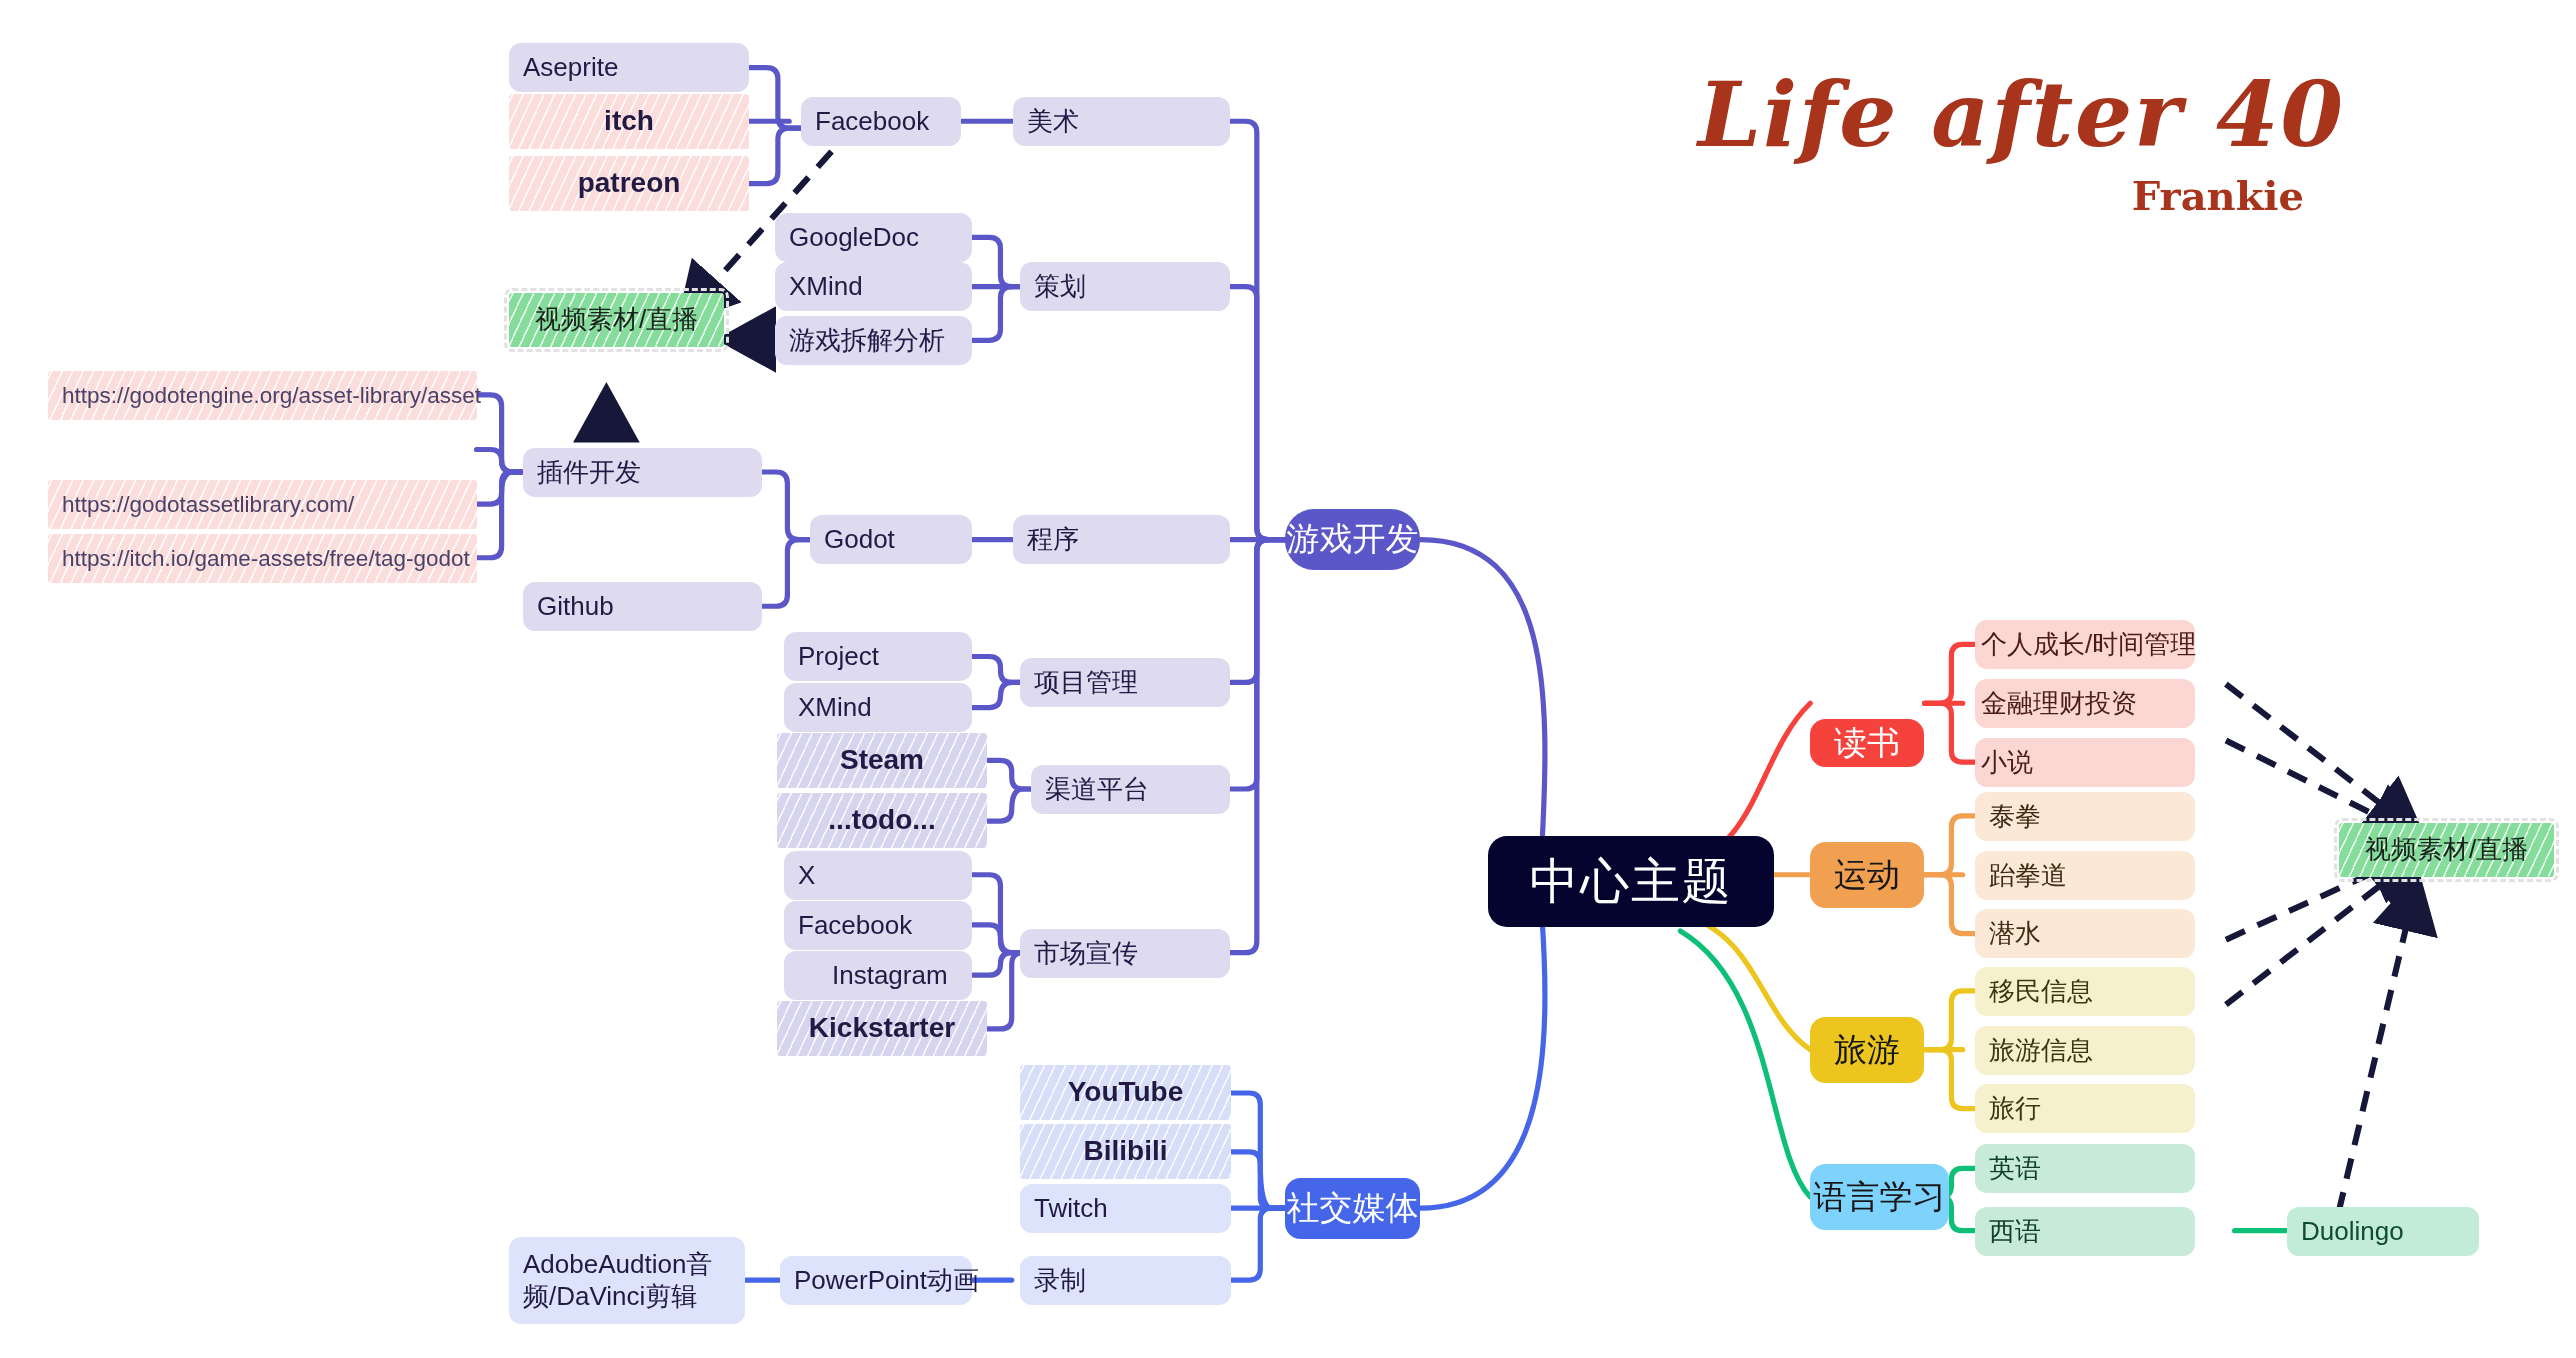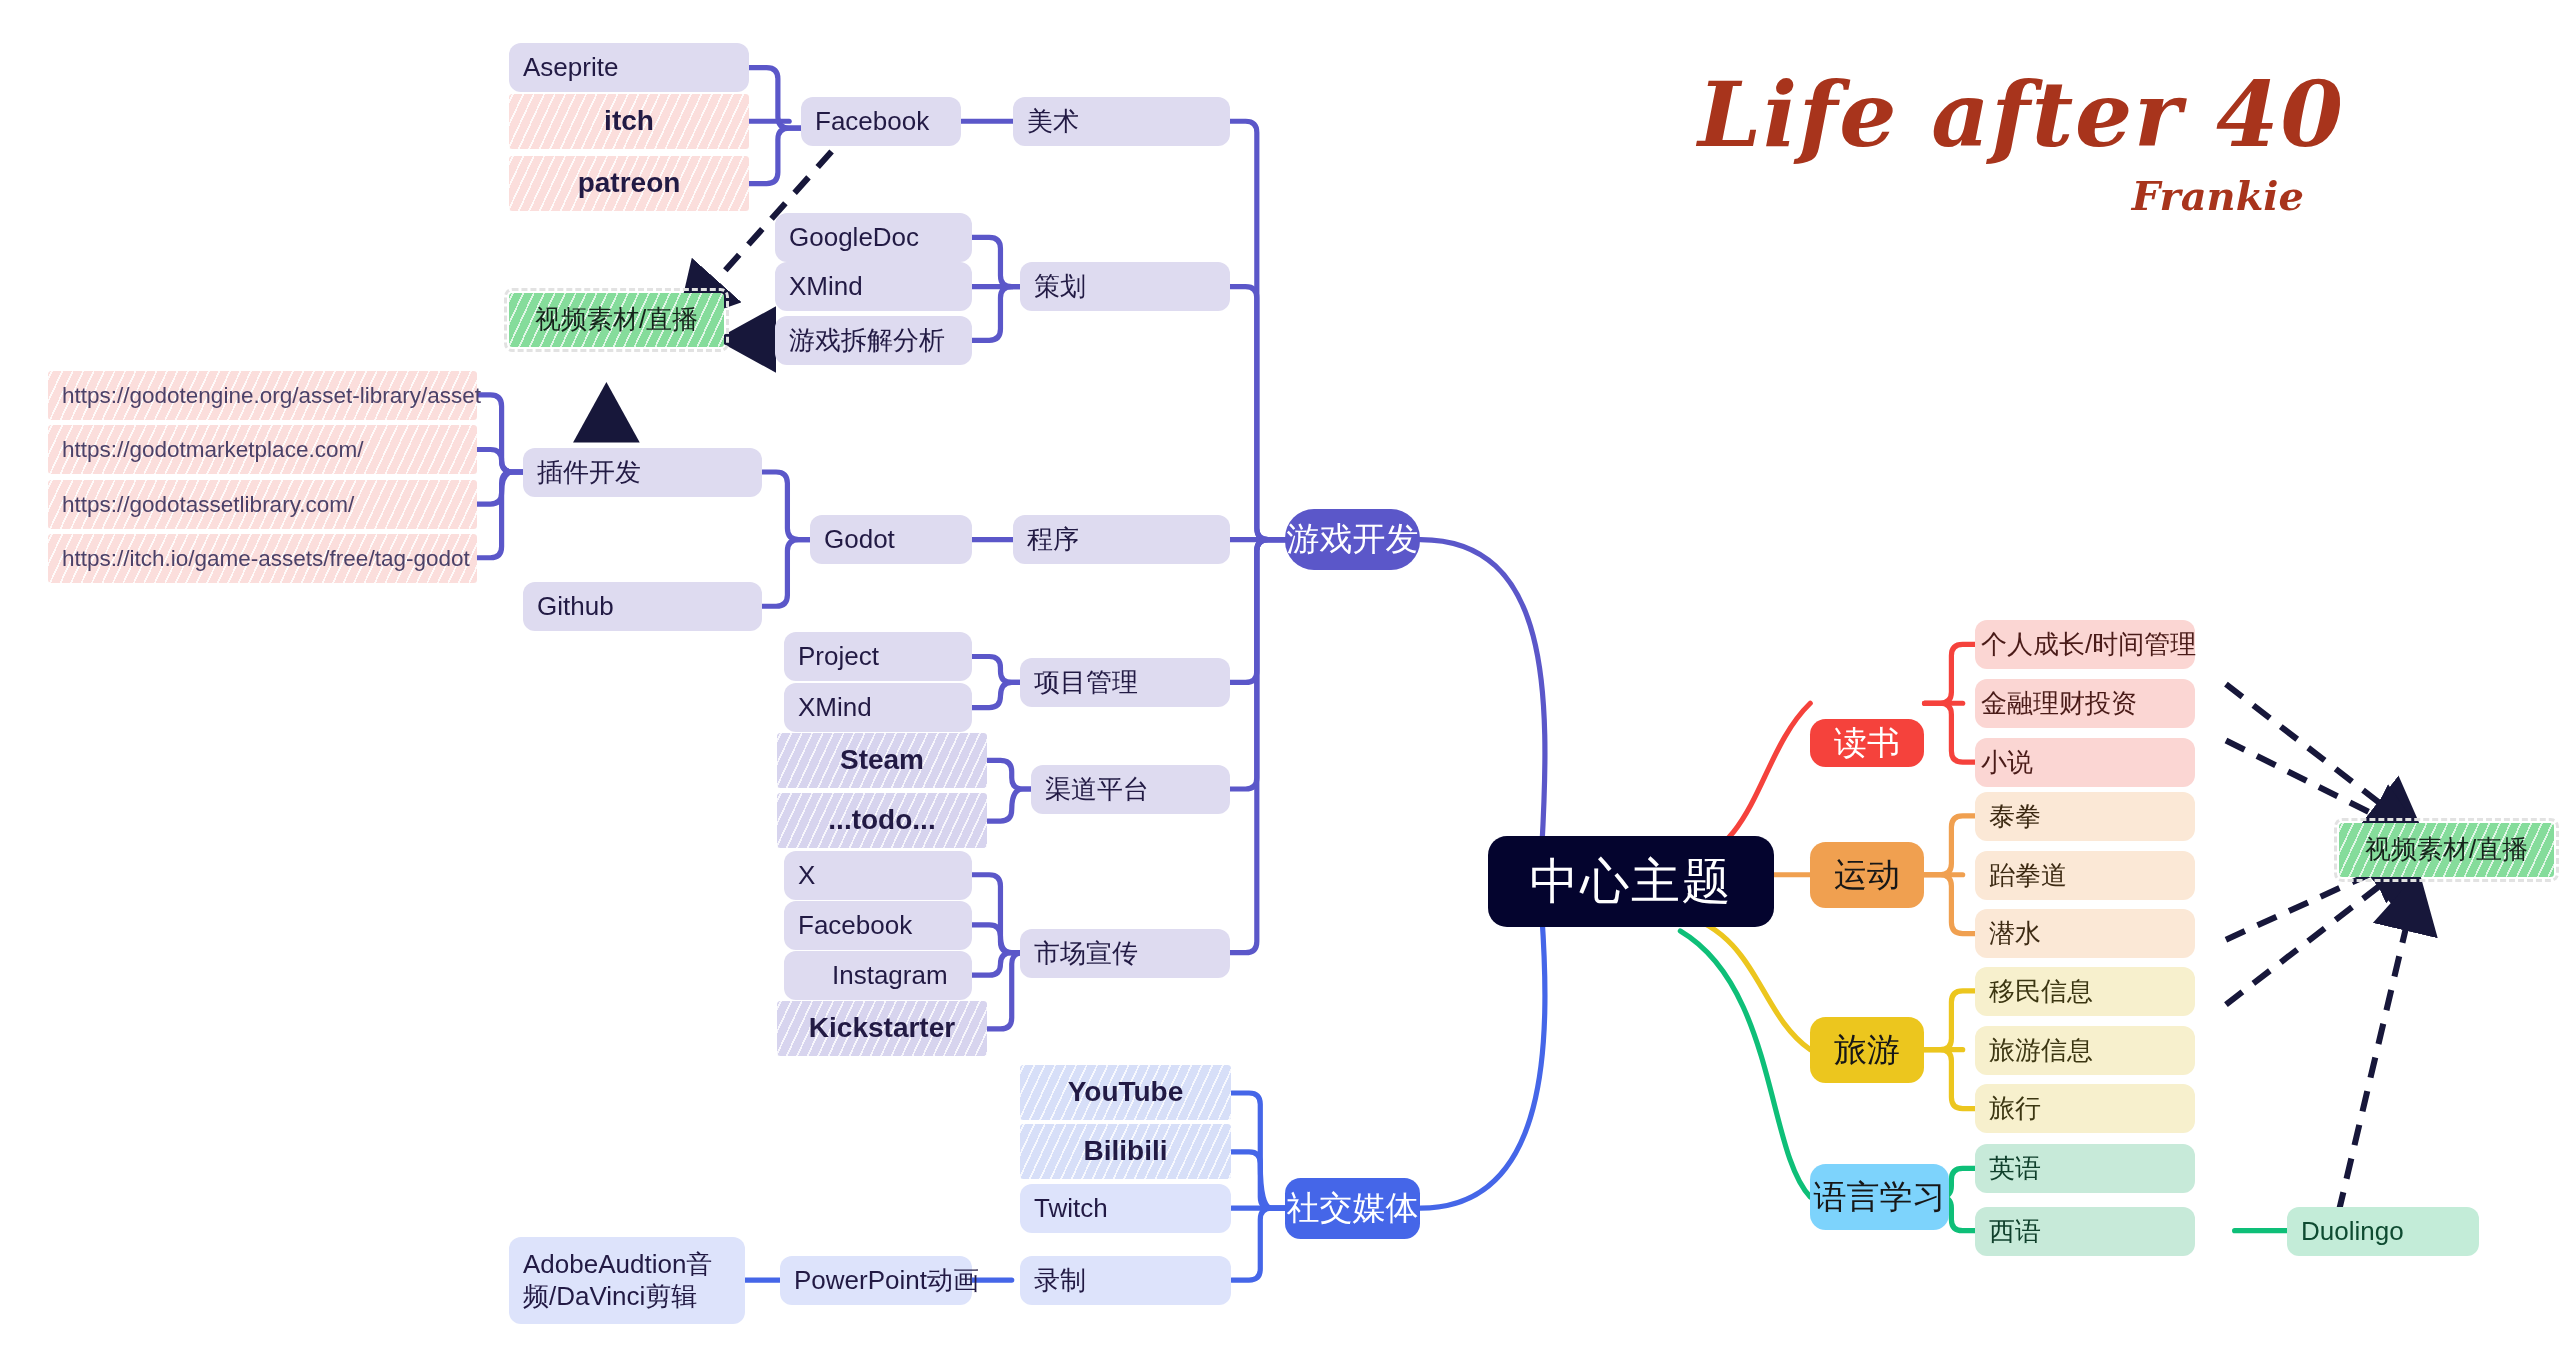--- a/index.html
+++ b/index.html
@@ -89,21 +89,21 @@
   
   .title-block{position:absolute;pointer-events:none;}
   .brand-title{
     font-family:"DejaVu Serif","Liberation Serif",serif;
     font-style:italic;font-weight:bold;
     color:#a8341c;font-size:90px;letter-spacing:1.7px;
     white-space:pre;
   }
   .brand-sign{
     font-family:"DejaVu Serif","Liberation Serif",serif;
-    font-style:italic;font-weight:bold;
+    font-weight:bold;
     color:#a8341c;font-size:40px;text-align:right;
     margin-top:5.2px;
   }
 </style>
 </head>
 <body>
 
 <div id="stage">
 
   <svg id="wires" viewBox="0 0 2974 1568">
@@ -224,21 +224,20 @@
   <div class="node lav left-align" style="left:1013px;top:97px;width:217px;height:49px;">美术</div>
 
   <div class="node lav left-align" style="left:775px;top:213px;width:197px;height:49px;">GoogleDoc</div>
   <div class="node lav left-align" style="left:775px;top:262px;width:197px;height:49px;">XMind</div>
   <div class="node lav left-align" style="left:775px;top:316px;width:197px;height:49px;">游戏拆解分析</div>
   <div class="node lav left-align" style="left:1020px;top:262px;width:210px;height:49px;">策划</div>
 
   <div class="node sketch sk-grn" style="left:509px;top:293px;width:215px;height:54px;">视频素材/直播</div>
 
   <div class="node sketch sk-pink sk-url" style="left:48px;top:371px;width:429px;height:49px;">https://godotengine.org/asset-library/asset</div>
-  <div class="node sketch sk-pink sk-url" style="left:48px;top:425px;width:429px;height:49px;">https://godotmarketplace.com/</div>
   <div class="node sketch sk-pink sk-url" style="left:48px;top:480px;width:429px;height:49px;">https://godotassetlibrary.com/</div>
   <div class="node sketch sk-pink sk-url" style="left:48px;top:534px;width:429px;height:49px;">https://itch.io/game-assets/free/tag-godot</div>
 
   <div class="node lav left-align" style="left:523px;top:448px;width:239px;height:49px;">插件开发</div>
   <div class="node lav left-align" style="left:523px;top:582px;width:239px;height:49px;">Github</div>
   <div class="node lav left-align" style="left:810px;top:515px;width:162px;height:49px;">Godot</div>
   <div class="node lav left-align" style="left:1013px;top:515px;width:217px;height:49px;">程序</div>
 
   <div class="node lav left-align" style="left:784px;top:632px;width:188px;height:49px;">Project</div>
   <div class="node lav left-align" style="left:784px;top:683px;width:188px;height:49px;">XMind</div>

